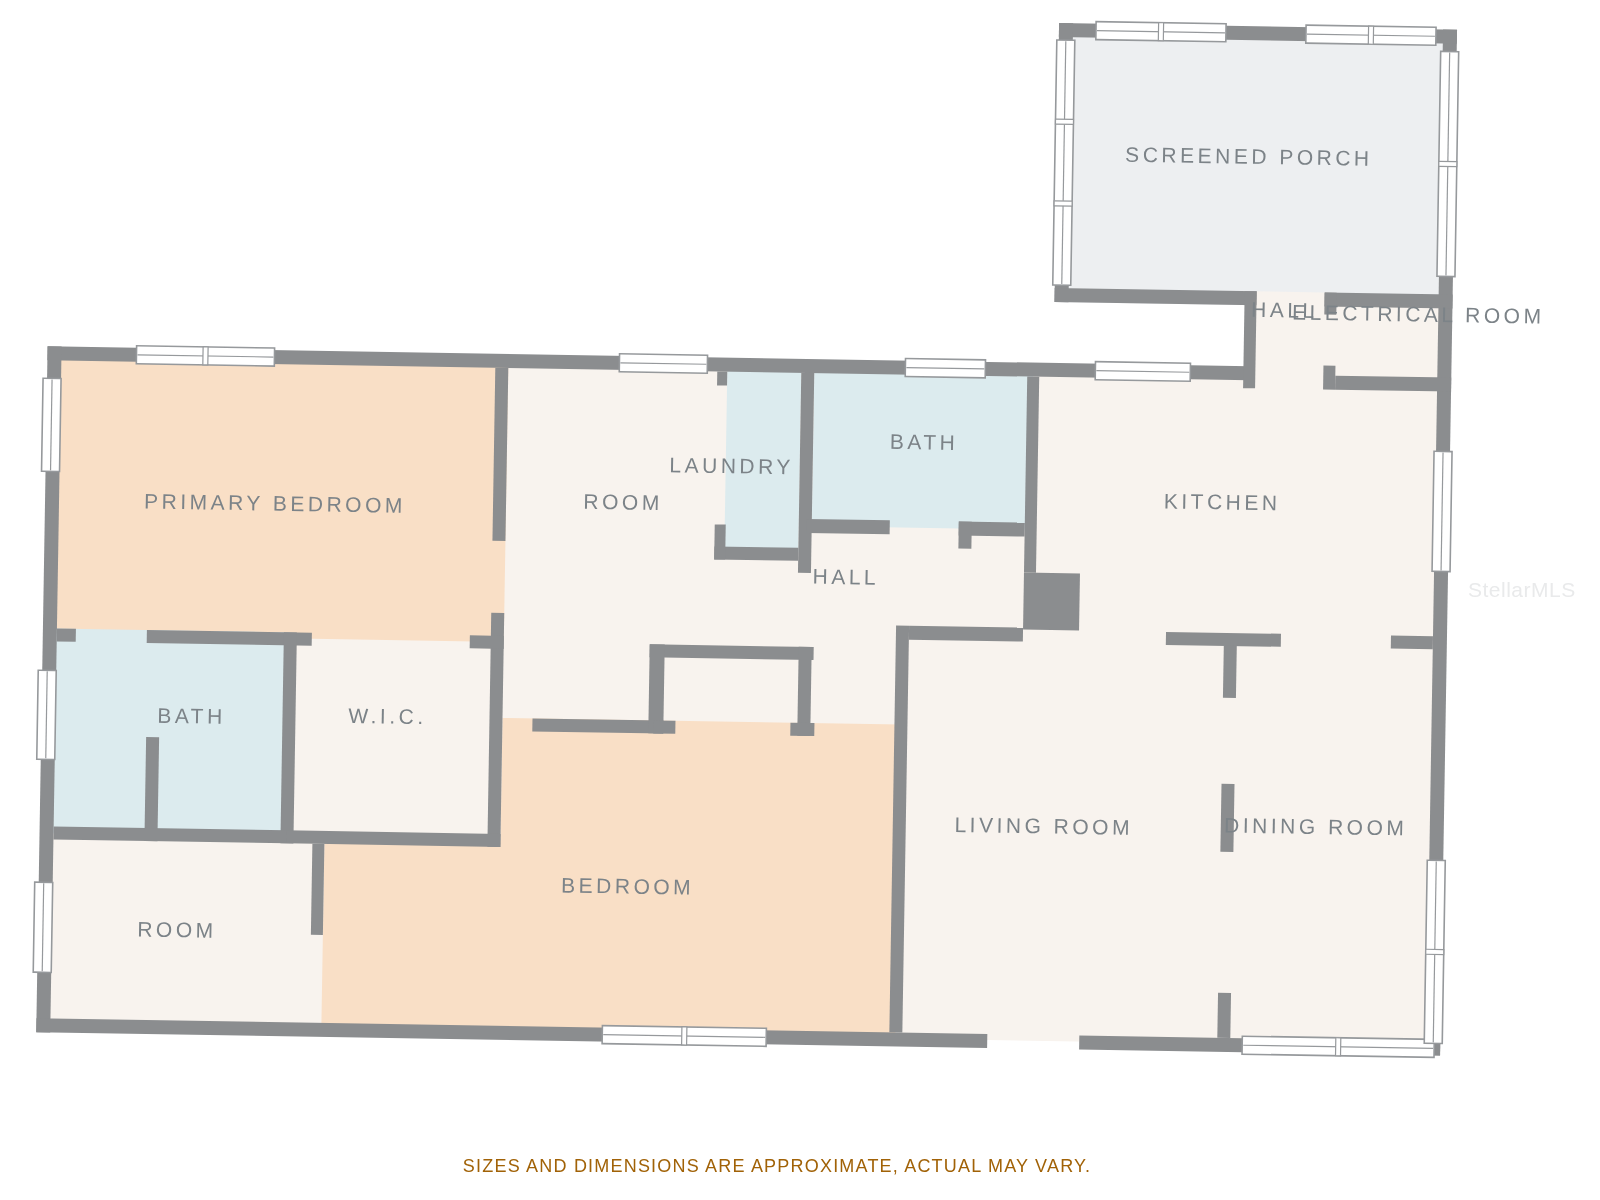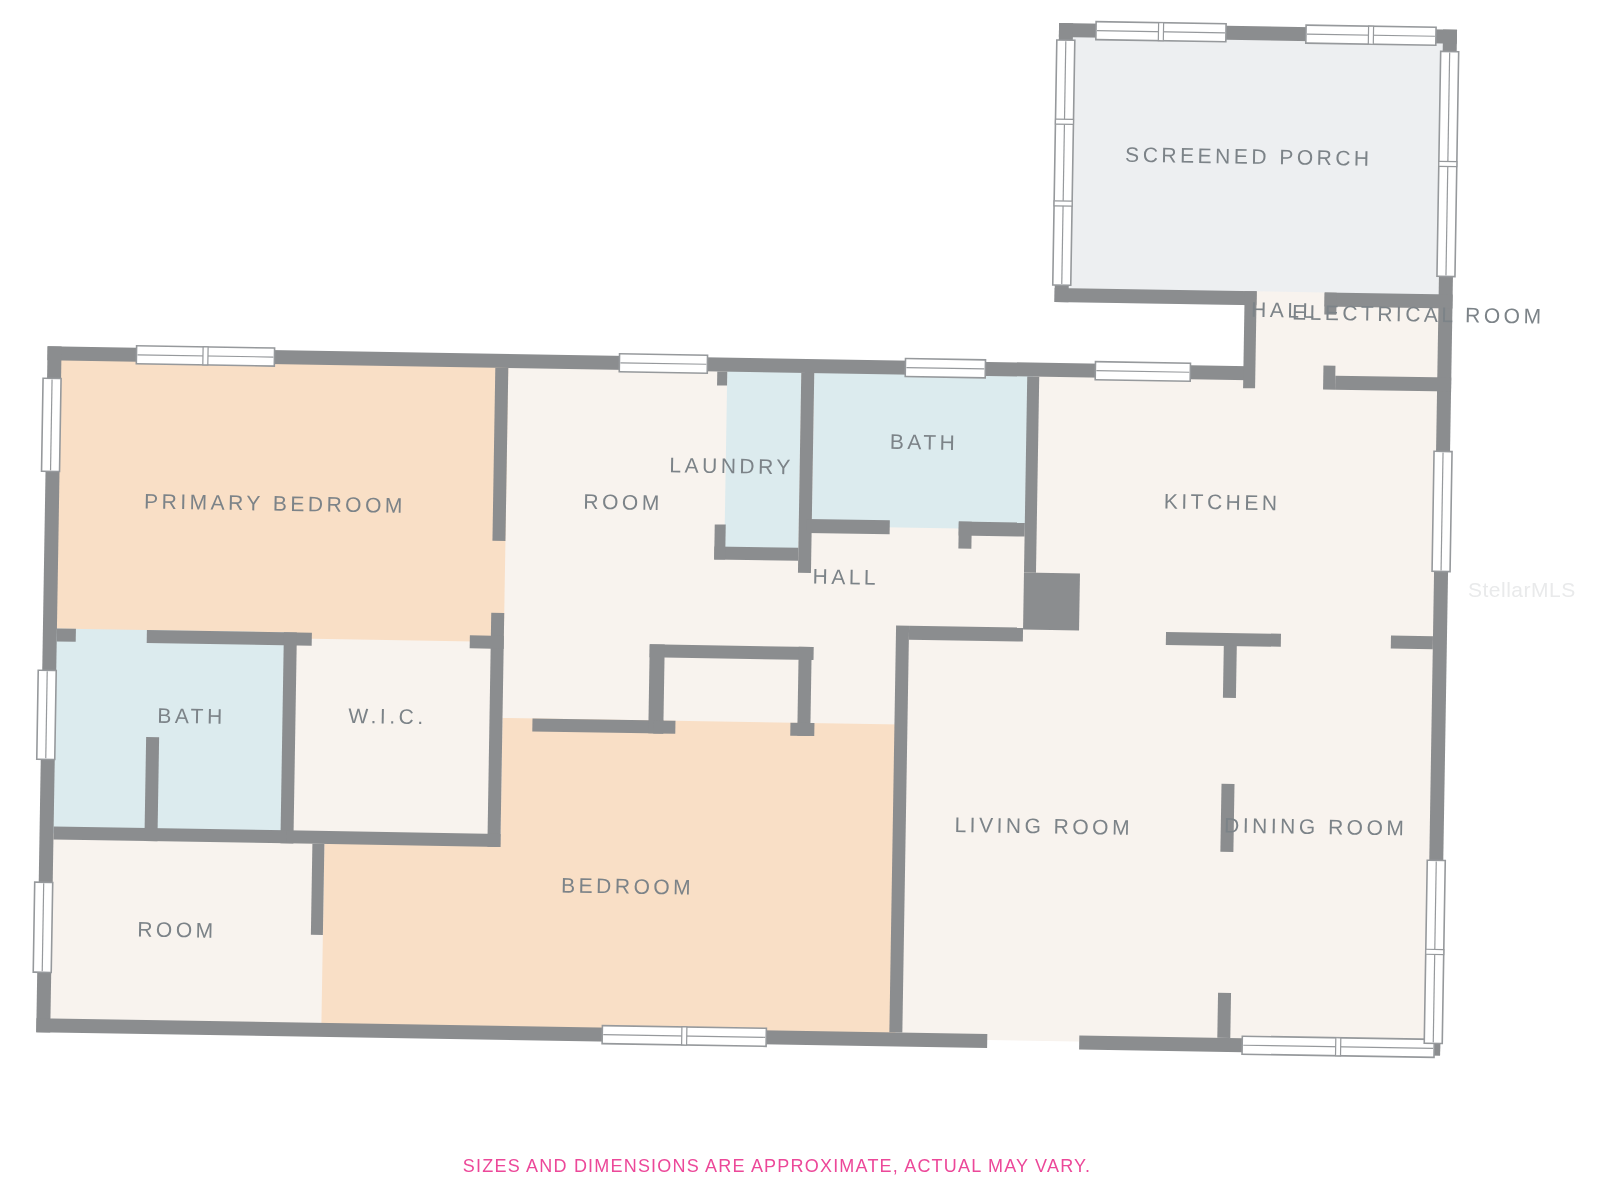--- a/index.html
+++ b/index.html
@@ -161,15 +161,15 @@
           <text x="844" y="577" fill="#7c8388" font-size="21" text-anchor="middle" dominant-baseline="middle" class="room-label">HALL</text>
           <text x="192" y="727" fill="#7c8388" font-size="21" text-anchor="middle" dominant-baseline="middle" class="room-label">BATH</text>
           <text x="388" y="724" fill="#7c8388" font-size="21" text-anchor="middle" dominant-baseline="middle" class="room-label">W.I.C.</text>
           <text x="181" y="941" fill="#7c8388" font-size="21" text-anchor="middle" dominant-baseline="middle" class="room-label">ROOM</text>
           <text x="631" y="890" fill="#7c8388" font-size="21" text-anchor="middle" dominant-baseline="middle" class="room-label">BEDROOM</text>
           <text x="1046" y="823" fill="#7c8388" font-size="21" text-anchor="middle" dominant-baseline="middle" class="room-label">LIVING ROOM</text>
           <text x="1318" y="819" fill="#7c8388" font-size="21" text-anchor="middle" dominant-baseline="middle" class="room-label">DINING ROOM</text>
         </g>
       </g>
   </svg>
-  <div class="disclaimer" style="color: #ec4899;">SIZES AND DIMENSIONS ARE APPROXIMATE, ACTUAL MAY VARY.</div>
+  <div class="disclaimer" style="color: #a16207;">SIZES AND DIMENSIONS ARE APPROXIMATE, ACTUAL MAY VARY.</div>
   <div class="watermark" style="color: rgb(233, 234, 235);">StellarMLS</div>
 </div>
 
 </body></html>

